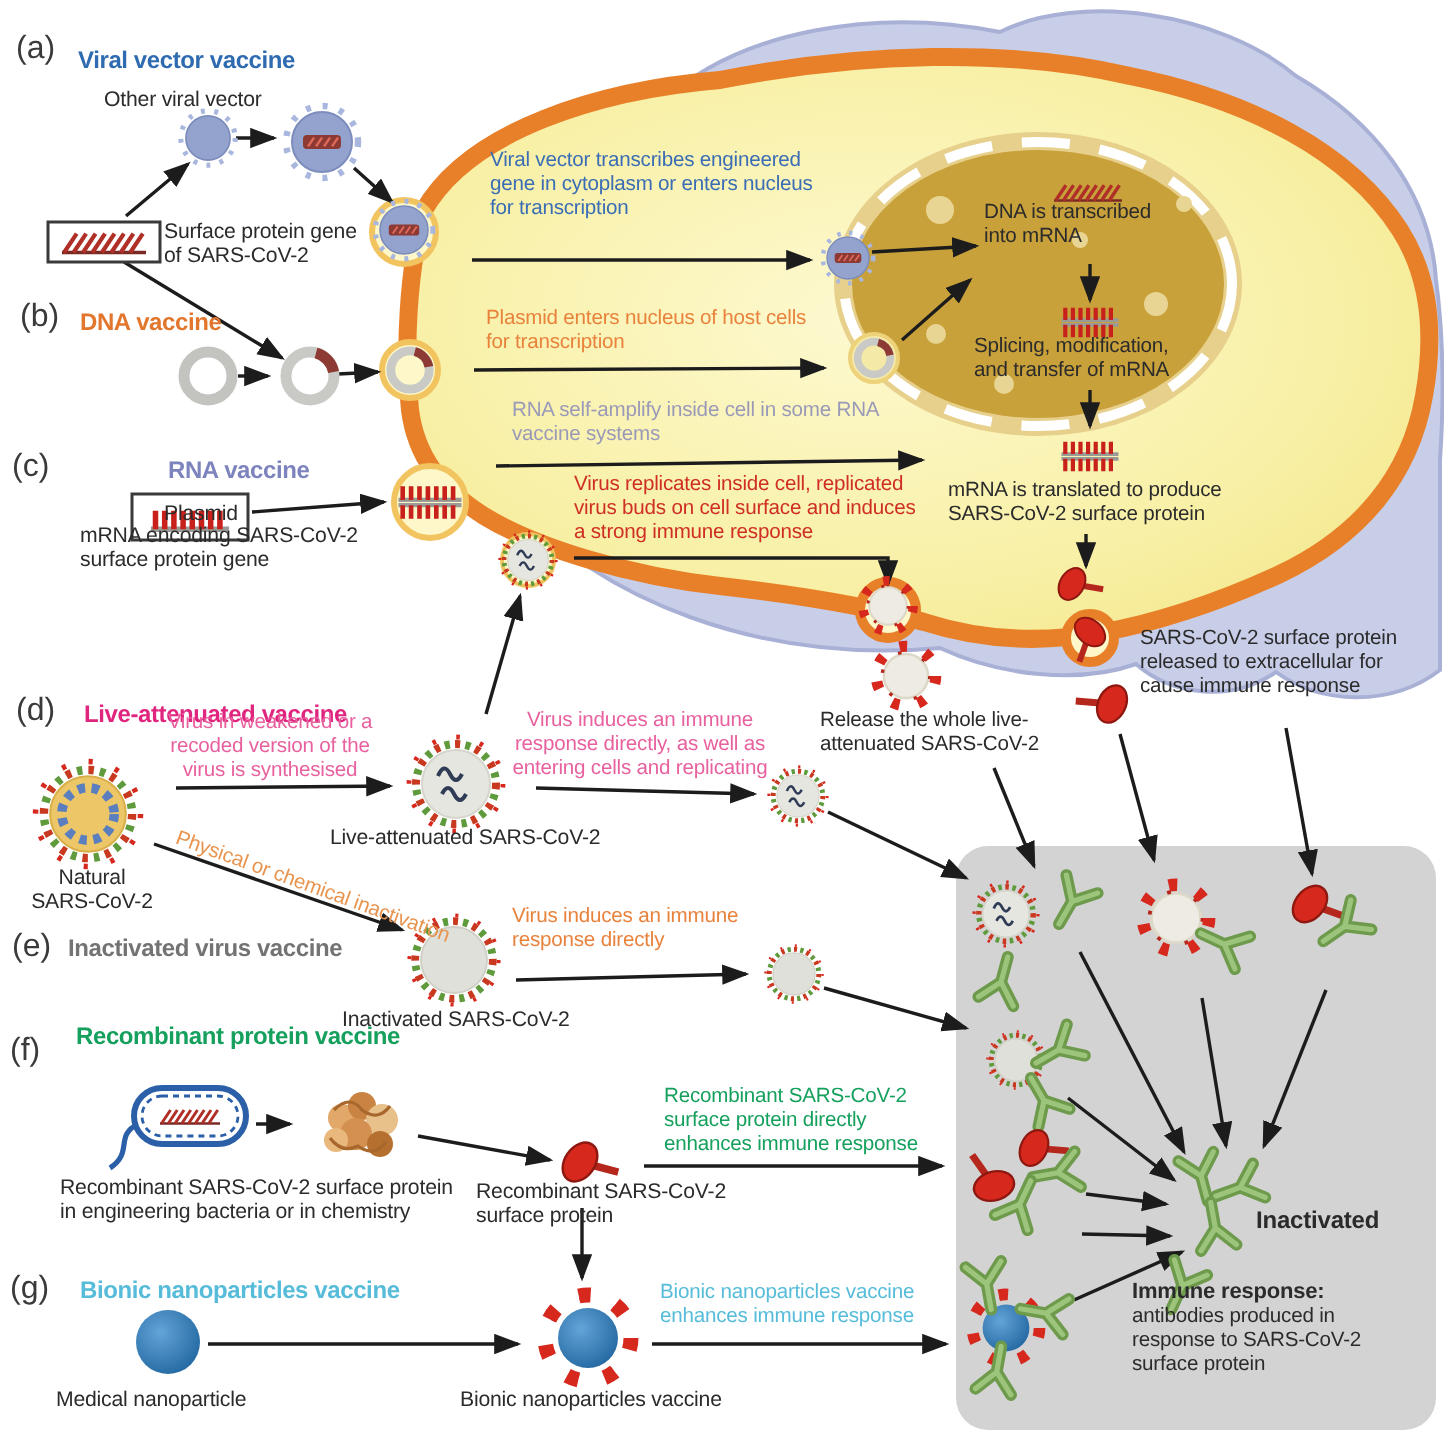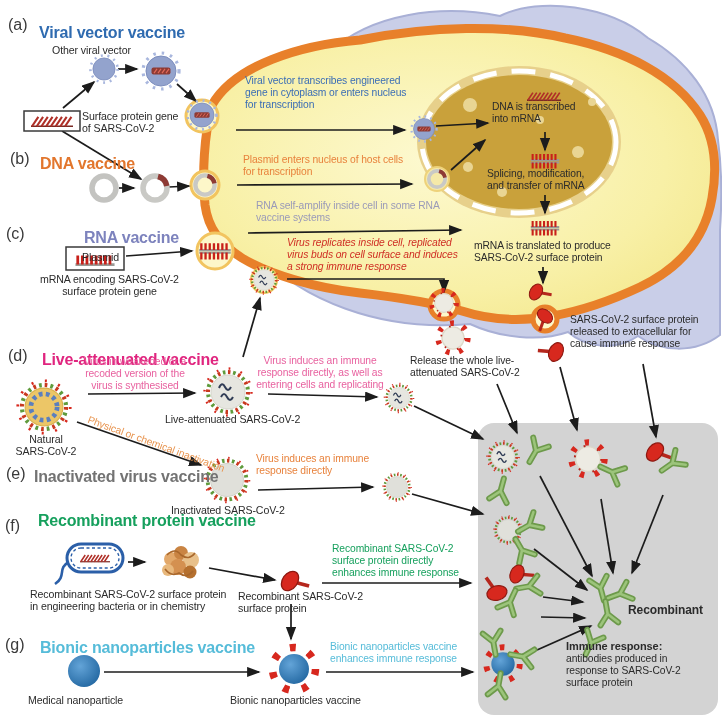--- a/index.html
+++ b/index.html
@@ -3,21 +3,21 @@
 <meta charset="utf-8">
 <style>
   html,body{margin:0;padding:0;background:#fff;}
   #fig{position:relative;width:722px;height:726px;background:#fff;overflow:hidden;
        font-family:"Liberation Sans",sans-serif;color:#2b2b2b;}
   #art{position:absolute;left:0;top:0;}
   .lbl{position:absolute;white-space:pre-line;font-size:10.3px;line-height:1.16;
        letter-spacing:-0.1px;z-index:5;}
   .cap{font-size:10.6px;}
   .tag{font-size:16px;color:#3a3a3a;letter-spacing:0;}
-  .hdr{font-size:16px;font-weight:bold;letter-spacing:-0.2px;}
+  .hdr{font-size:12px;font-weight:bold;letter-spacing:-0.2px;}
   .ctr{text-align:center;}
   .b{font-weight:bold;}
 </style>
 </head>
 <body>
 
 <div id="fig">
 
 <svg id="art" width="722" height="726" viewBox="0 0 722 726">
   <defs>
@@ -289,31 +289,31 @@
   <div class="lbl cap" style="left:52px;top:44px;">Other viral vector</div>
   <div class="lbl cap" style="left:82px;top:110px;">Surface protein gene
 of SARS-CoV-2</div>
 
   <div class="lbl tag" style="left:10px;top:150px;">(b)</div>
   <div class="lbl hdr" style="left:40px;top:155px;color:#e2762d;">DNA vaccine</div>
   <div class="lbl cap" style="left:82px;top:203px;margin-top:48px;">Plasmid</div>
 
   <div class="lbl tag" style="left:6px;top:225px;">(c)</div>
   <div class="lbl hdr" style="left:38px;top:229px;color:#7d83bd;padding-left:46px;">RNA vaccine</div>
-  <div class="lbl cap" style="left:40px;top:273px;text-align:center;">mRNA encoding SARS-CoV-2
+  <div class="lbl cap" style="left:40px;top:262px;">mRNA encoding SARS-CoV-2
 surface protein gene</div>
 
   <div class="lbl" style="left:245px;top:75px;color:#3a6db5;width:180px;">Viral vector transcribes engineered
 gene in cytoplasm or enters nucleus
 for transcription</div>
   <div class="lbl" style="left:243px;top:154px;color:#e8823c;width:185px;">Plasmid enters nucleus of host cells
 for transcription</div>
   <div class="lbl" style="left:256px;top:200px;color:#9a9ab8;width:200px;">RNA self-amplify inside cell in some RNA
 vaccine systems</div>
-  <div class="lbl" style="left:287px;top:237px;color:#cf2e24;width:185px;font-style:italic;">Virus replicates inside cell, replicated
+  <div class="lbl" style="left:287px;top:237px;color:#cf2e24;width:185px;">Virus replicates inside cell, replicated
 virus buds on cell surface and induces
 a strong immune response</div>
 
   <div class="lbl" style="left:487px;top:168px;width:120px;">Splicing, modification,
 and transfer of mRNA</div>
   <div class="lbl" style="left:492px;top:101px;width:110px;">DNA is transcribed
 into mRNA</div>
   <div class="lbl" style="left:474px;top:240px;width:160px;">mRNA is translated to produce
 SARS-CoV-2 surface protein</div>
   <div class="lbl" style="left:570px;top:314px;width:150px;">SARS-CoV-2 surface protein
@@ -351,19 +351,19 @@
 surface protein directly
 enhances immune response</div>
 
   <div class="lbl tag" style="left:5px;top:636px;">(g)</div>
   <div class="lbl hdr" style="left:40px;top:639px;color:#56bcd9;">Bionic nanoparticles vaccine</div>
   <div class="lbl cap" style="left:28px;top:694px;width:125px;">Medical nanoparticle</div>
   <div class="lbl cap" style="left:230px;top:694px;width:145px;">Bionic nanoparticles vaccine</div>
   <div class="lbl" style="left:330px;top:641px;color:#56bcd9;width:140px;">Bionic nanoparticles vaccine
 enhances immune response</div>
 
-  <div class="lbl b" style="left:628px;top:604px;font-size:12px;">Recombinant</div>
+  <div class="lbl b" style="left:628px;top:604px;font-size:12px;">Inactivated</div>
   <div class="lbl b" style="left:566px;top:640px;font-size:11px;">Immune response:</div>
   <div class="lbl" style="left:566px;top:653px;width:140px;">antibodies produced in
 response to SARS-CoV-2
 surface protein</div>
 
 </div>
 
 </body></html>

